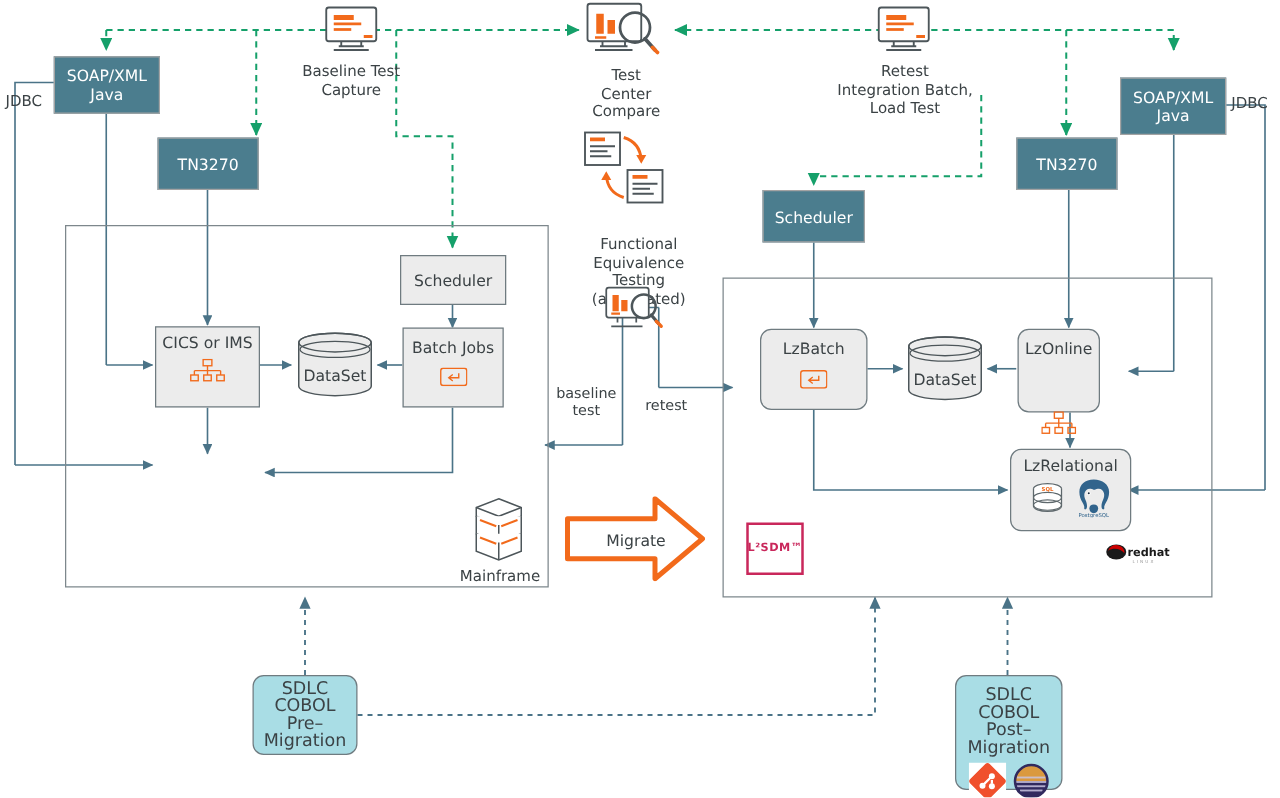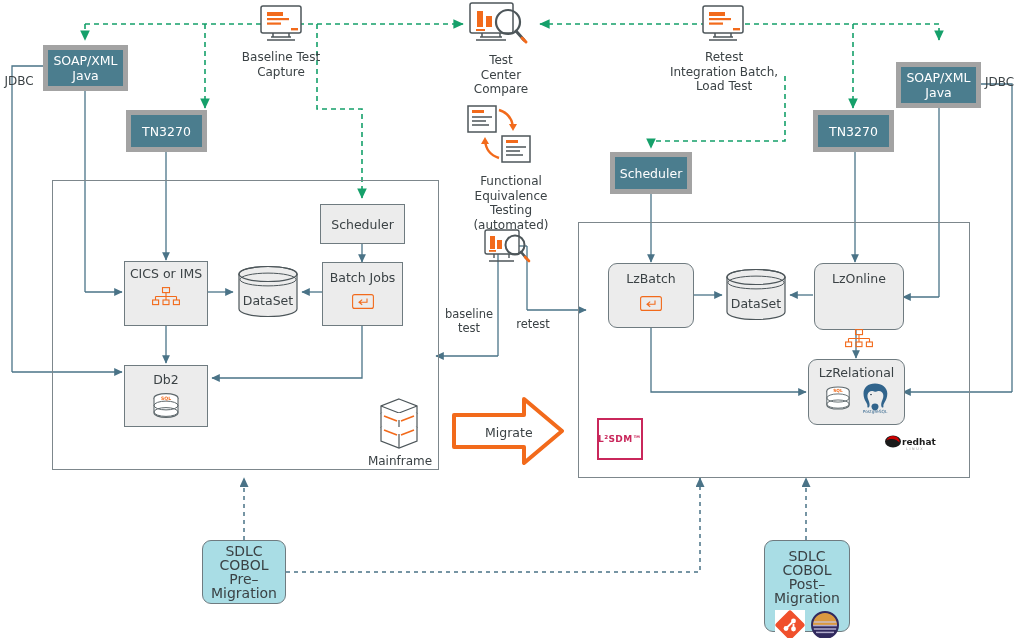--- a/index.html
+++ b/index.html
@@ -1,21 +1,21 @@
 <!DOCTYPE html>
 <html><head>
 <meta charset="utf-8">
 <style>
   html,body{margin:0;padding:0;background:#ffffff;}
   body{font-family:"DejaVu Sans","Liberation Sans",sans-serif;}
   #stage{position:relative;width:1024px;height:638px;background:#fff;overflow:hidden;}
   svg.layer{position:absolute;left:0;top:0;width:1024px;height:638px;pointer-events:none;}
   .node{position:absolute;box-sizing:border-box;display:flex;flex-direction:column;
         align-items:center;justify-content:center;text-align:center;}
-  .teal{background:#4b7d8e;border:5px solid #a3a3a3;color:#ffffff;font-size:12.5px;line-height:15px;}
+  .teal{background:#4b7d8e;border:1px solid #a3a3a3;color:#ffffff;font-size:12.5px;line-height:15px;}
   .grey{background:#ececec;border:1px solid #6f7b80;color:#3b4245;font-size:12.5px;}
   .rounded{border-radius:9px;}
   .cyan{background:#a9dde5;border:1px solid #6f7b80;border-radius:9px;color:#3b4245;
         font-size:14px;line-height:14px;}
   .boundary{position:absolute;border:1px solid #7d878c;background:transparent;box-sizing:border-box;}
   .caption{position:absolute;text-align:center;color:#3b4245;font-size:12px;line-height:14.5px;}
   .edgelabel{position:absolute;color:#3b4245;font-size:11.5px;line-height:13.5px;text-align:center;}
   .icon{position:absolute;}
   .nodelabel{display:block;}
   .nodeicons{display:flex;align-items:center;justify-content:center;gap:6px;margin-top:3px;}
@@ -161,32 +161,20 @@
   <div class="node grey" style="left:322px;top:262px;width:81px;height:64px;justify-content:flex-start;padding-top:7px;">
     <span>Batch Jobs</span>
     <div class="nodeicons" style="margin-top:9px;">
       <svg width="22" height="15" viewBox="0 0 22 15">
         <rect x="0.6" y="0.6" width="20.8" height="13.8" rx="2" fill="none" stroke="#f26a1b" stroke-width="1.1"></rect>
         <path d="M15 4.6 L15 8.2 L7.5 8.2 M10.2 5.6 L7 8.2 L10.2 10.8" fill="none" stroke="#f26a1b" stroke-width="1.1"></path>
       </svg>
     </div>
   </div>
 
-  <div class="node grey" style="left:124px;top:365px;width:84px;height:62px;justify-content:flex-start;padding-top:6px;">
-    <span>Db2</span>
-    <div class="nodeicons" style="margin-top:5px;">
-      <svg width="30" height="27" viewBox="0 0 30 27">
-        <ellipse cx="15" cy="6" rx="12" ry="4.4" fill="#fff" stroke="#5e686c" stroke-width="1.1"></ellipse>
-        <path d="M3 6 L3 21 A12 4.4 0 0 0 27 21 L27 6" fill="#fff" stroke="#5e686c" stroke-width="1.1"></path>
-        <ellipse cx="15" cy="13.5" rx="12" ry="4.4" fill="none" stroke="#5e686c" stroke-width="1"></ellipse>
-        <ellipse cx="15" cy="20" rx="12" ry="4.4" fill="none" stroke="#5e686c" stroke-width="1"></ellipse>
-        <text x="15" y="7.6" font-size="4.6" fill="#f26a1b" text-anchor="middle" font-family="DejaVu Sans, sans-serif" font-weight="bold">SQL</text>
-      </svg>
-    </div>
-  </div>
 
   <div class="icon" style="left:378px;top:398px;">
     <svg width="42" height="52" viewBox="0 0 42 52">
       <g fill="#ffffff" stroke="#4d565a" stroke-width="1.2">
         <path d="M21 1 L39 8 L39 15 L21 22 L3 15 L3 8 z"></path>
         <path d="M21 15 L39 8 M21 15 L3 8 M21 15 L21 22"></path>
         <path d="M3 15 L3 29 L21 36 L39 29 L39 15"></path>
         <path d="M21 36 L21 22"></path>
         <path d="M3 29 L3 43 L21 50 L39 43 L39 29"></path>
         <path d="M21 50 L21 36"></path>
@@ -243,21 +231,21 @@
       <path d="M6 13 L26 13 M6 17 L20 17 M6 21 L23 21" stroke="#4d565a" stroke-width="1.5"></path>
       <rect x="36" y="32" width="28" height="26" fill="#fff" stroke="#4d565a" stroke-width="1.5"></rect>
       <rect x="40" y="36" width="12" height="3" fill="#f26a1b"></rect>
       <path d="M40 43 L60 43 M40 47 L54 47 M40 51 L57 51" stroke="#4d565a" stroke-width="1.5"></path>
       <path d="M33 6 Q46 10 47 24" fill="none" stroke="#f26a1b" stroke-width="2.4"></path>
       <path d="M43 20 L47 27 L51 20" fill="#f26a1b"></path>
       <path d="M33 54 Q20 50 19 36" fill="none" stroke="#f26a1b" stroke-width="2.4"></path>
       <path d="M15 40 L19 33 L23 40" fill="#f26a1b"></path>
     </svg>
   </div>
-  <div class="caption" style="left:455px;top:174px;width:112px;">
+  <div class="caption" style="left:455px;top:188px;width:112px;">
     <span>Functional</span><br>
     <span>Equivalence</span><br>
     <span>Testing</span><br>
     <span>(automated)</span>
   </div>
 
   <div class="icon" style="left:483px;top:228px;">
     <svg width="52" height="38" viewBox="0 0 52 38">
       <rect x="2" y="2" width="34" height="24" rx="2" fill="#fff" stroke="#4d565a" stroke-width="1.4"></rect>
       <rect x="7" y="8" width="5" height="13" fill="#f26a1b"></rect>
@@ -331,21 +319,21 @@
   <div class="node" style="left:721px;top:267px;width:70px;height:58px;">
     <svg width="70" height="58" viewBox="0 0 70 58" style="position:absolute;left:0;top:0;">
       <ellipse cx="35" cy="10" rx="29" ry="7.5" fill="#ececec" stroke="#4d565a" stroke-width="1.2"></ellipse>
       <path d="M6 10 L6 45 A29 7.5 0 0 0 64 45 L64 10" fill="#ececec" stroke="#4d565a" stroke-width="1.2"></path>
       <ellipse cx="35" cy="10" rx="29" ry="7.5" fill="none" stroke="#4d565a" stroke-width="1.2"></ellipse>
       <ellipse cx="35" cy="15.5" rx="28" ry="6.4" fill="none" stroke="#4d565a" stroke-width="1"></ellipse>
     </svg>
     <span style="position:relative;margin-top:14px;font-size:12.5px;color:#3b4245;">DataSet</span>
   </div>
 
-  <div class="node grey rounded" style="left:814px;top:263px;width:90px;height:67px;justify-content:flex-start;padding-top:7px;gap:37px;">
+  <div class="node grey rounded" style="left:814px;top:263px;width:66px;height:67px;justify-content:flex-start;padding-top:7px;gap:37px;">
     <span>LzOnline</span>
     <div class="nodeicons" style="margin-top:6px;">
       <svg width="28" height="20" viewBox="0 0 28 20">
         <rect x="10.5" y="0.6" width="7" height="5" fill="none" stroke="#f26a1b" stroke-width="1.1"></rect>
         <path d="M14 5.6 L14 9.5 M3.5 9.5 L24.5 9.5 M3.5 9.5 L3.5 13 M14 9.5 L14 13 M24.5 9.5 L24.5 13" stroke="#f26a1b" stroke-width="1.1" fill="none"></path>
         <rect x="0.6" y="13" width="6" height="4.6" fill="none" stroke="#f26a1b" stroke-width="1.1"></rect>
         <rect x="11" y="13" width="6" height="4.6" fill="none" stroke="#f26a1b" stroke-width="1.1"></rect>
         <rect x="21.4" y="13" width="6" height="4.6" fill="none" stroke="#f26a1b" stroke-width="1.1"></rect>
       </svg>
     </div>

